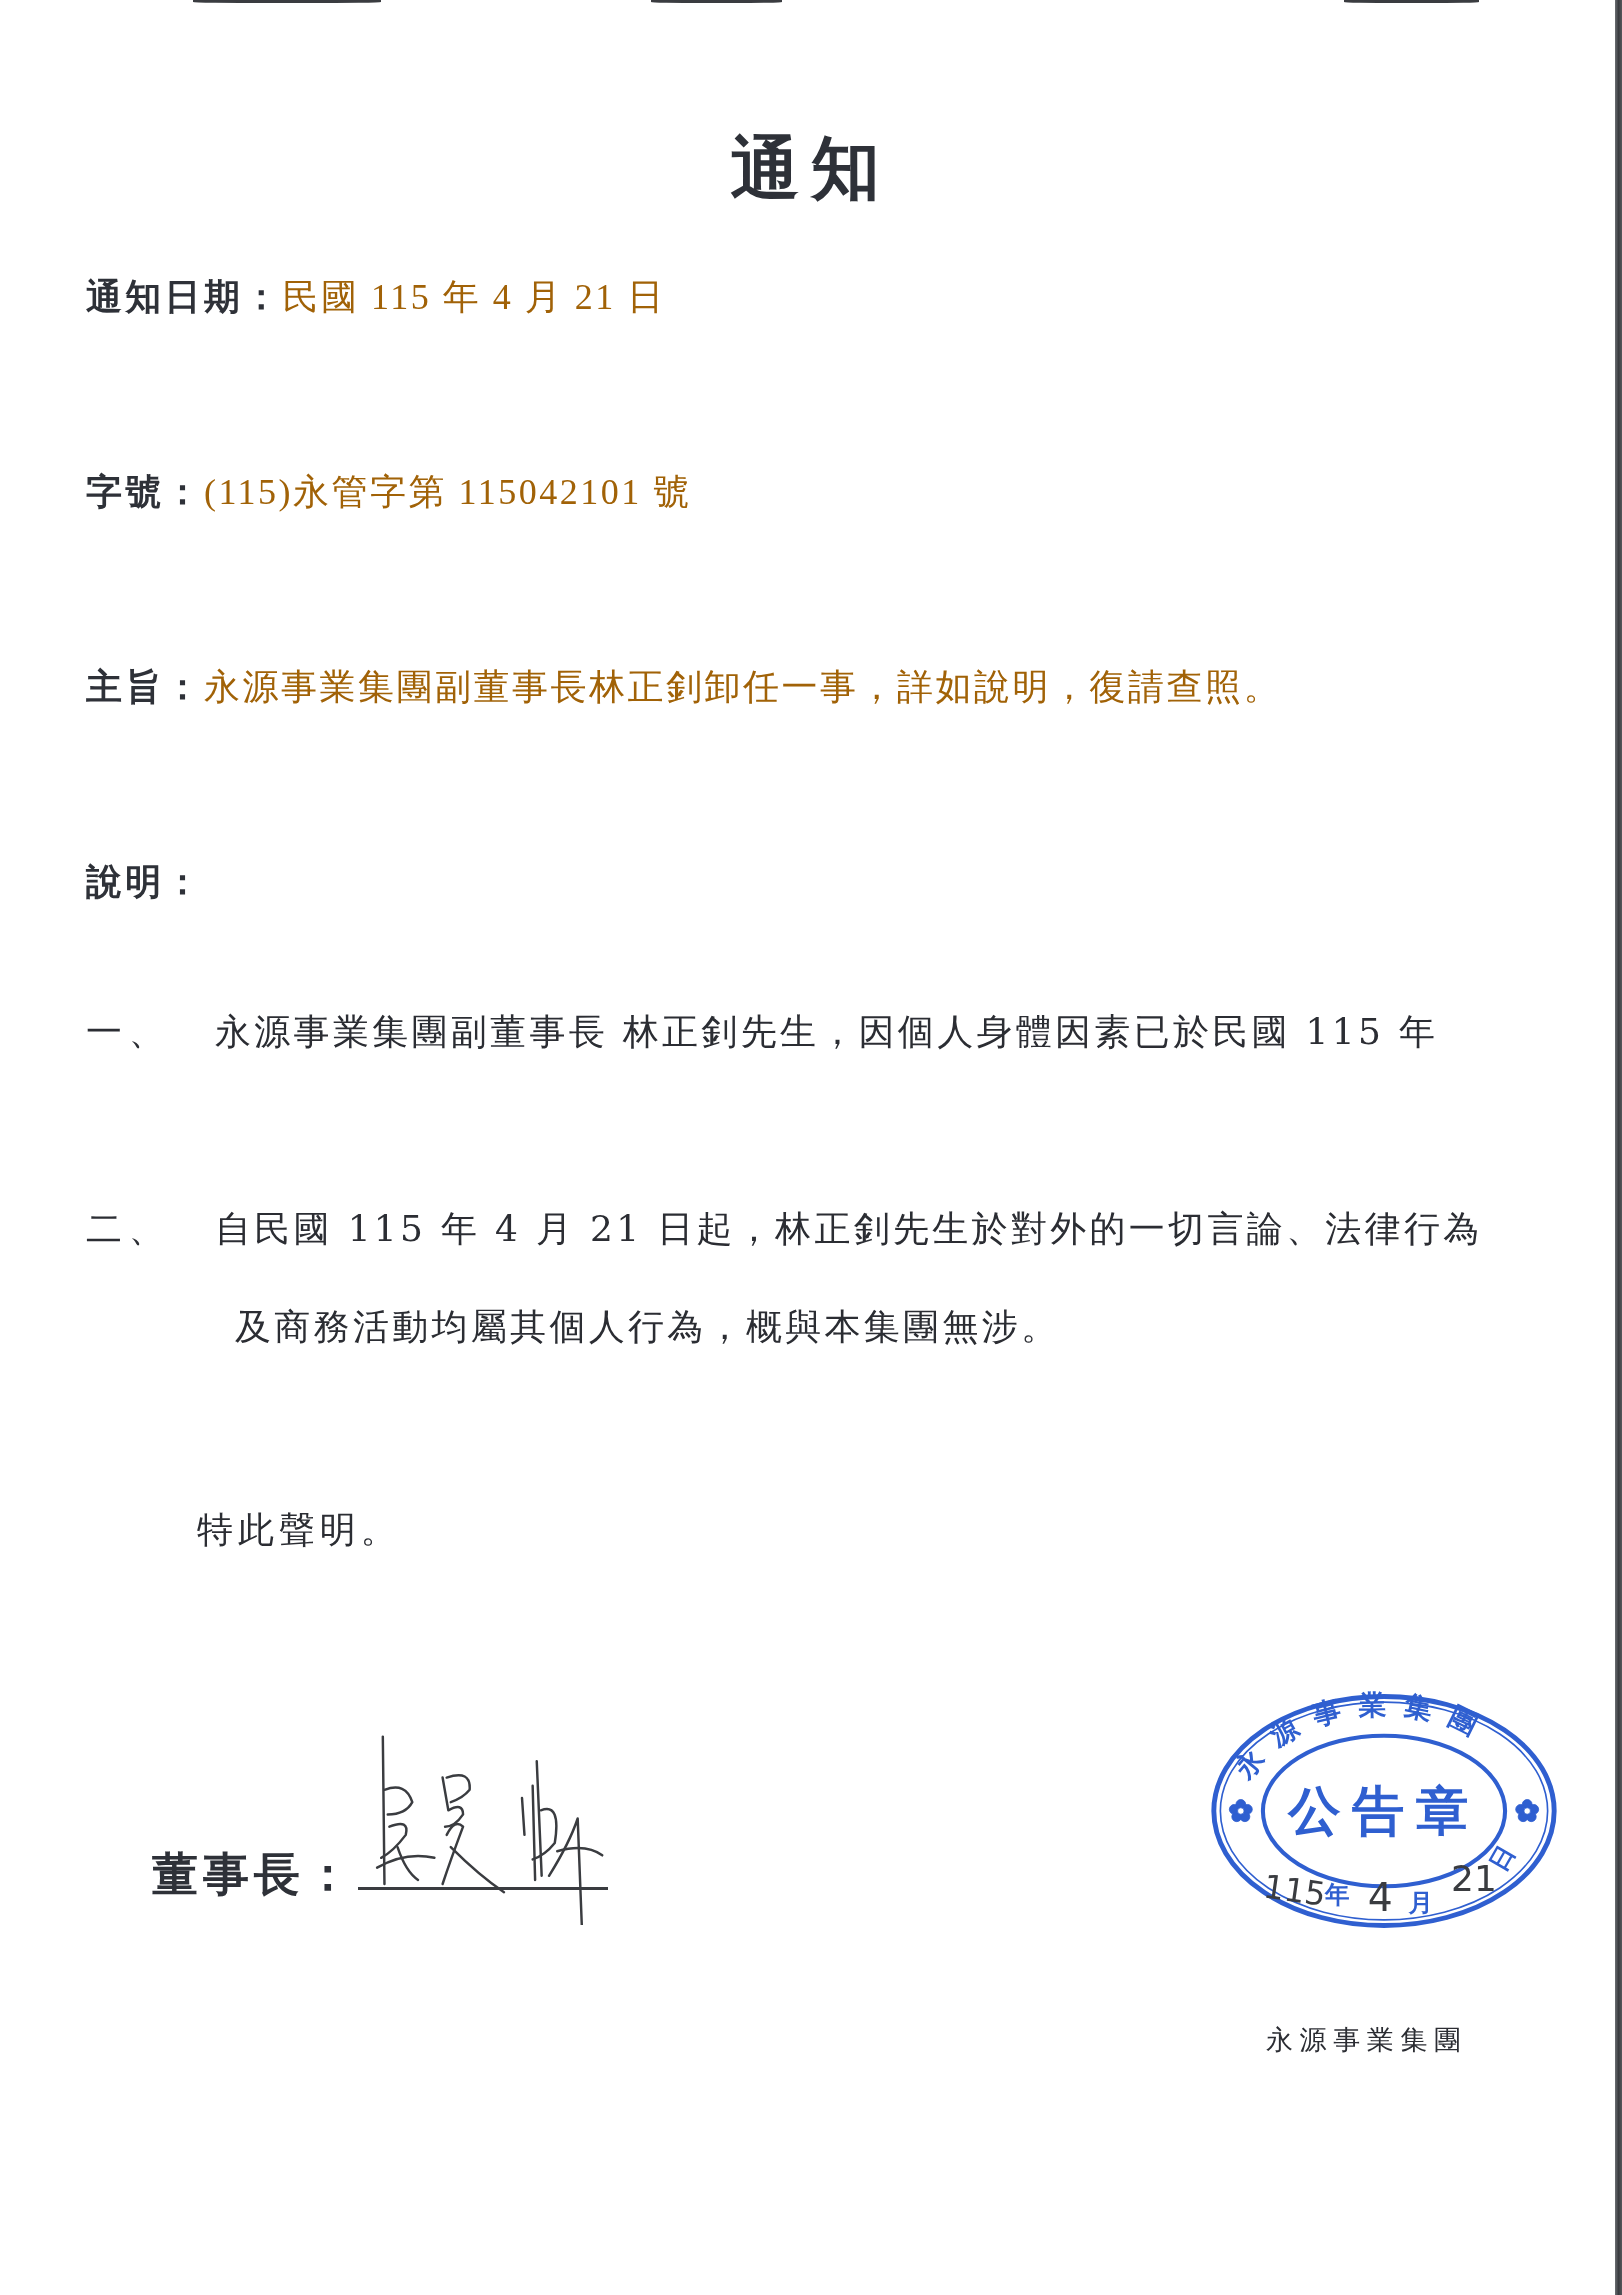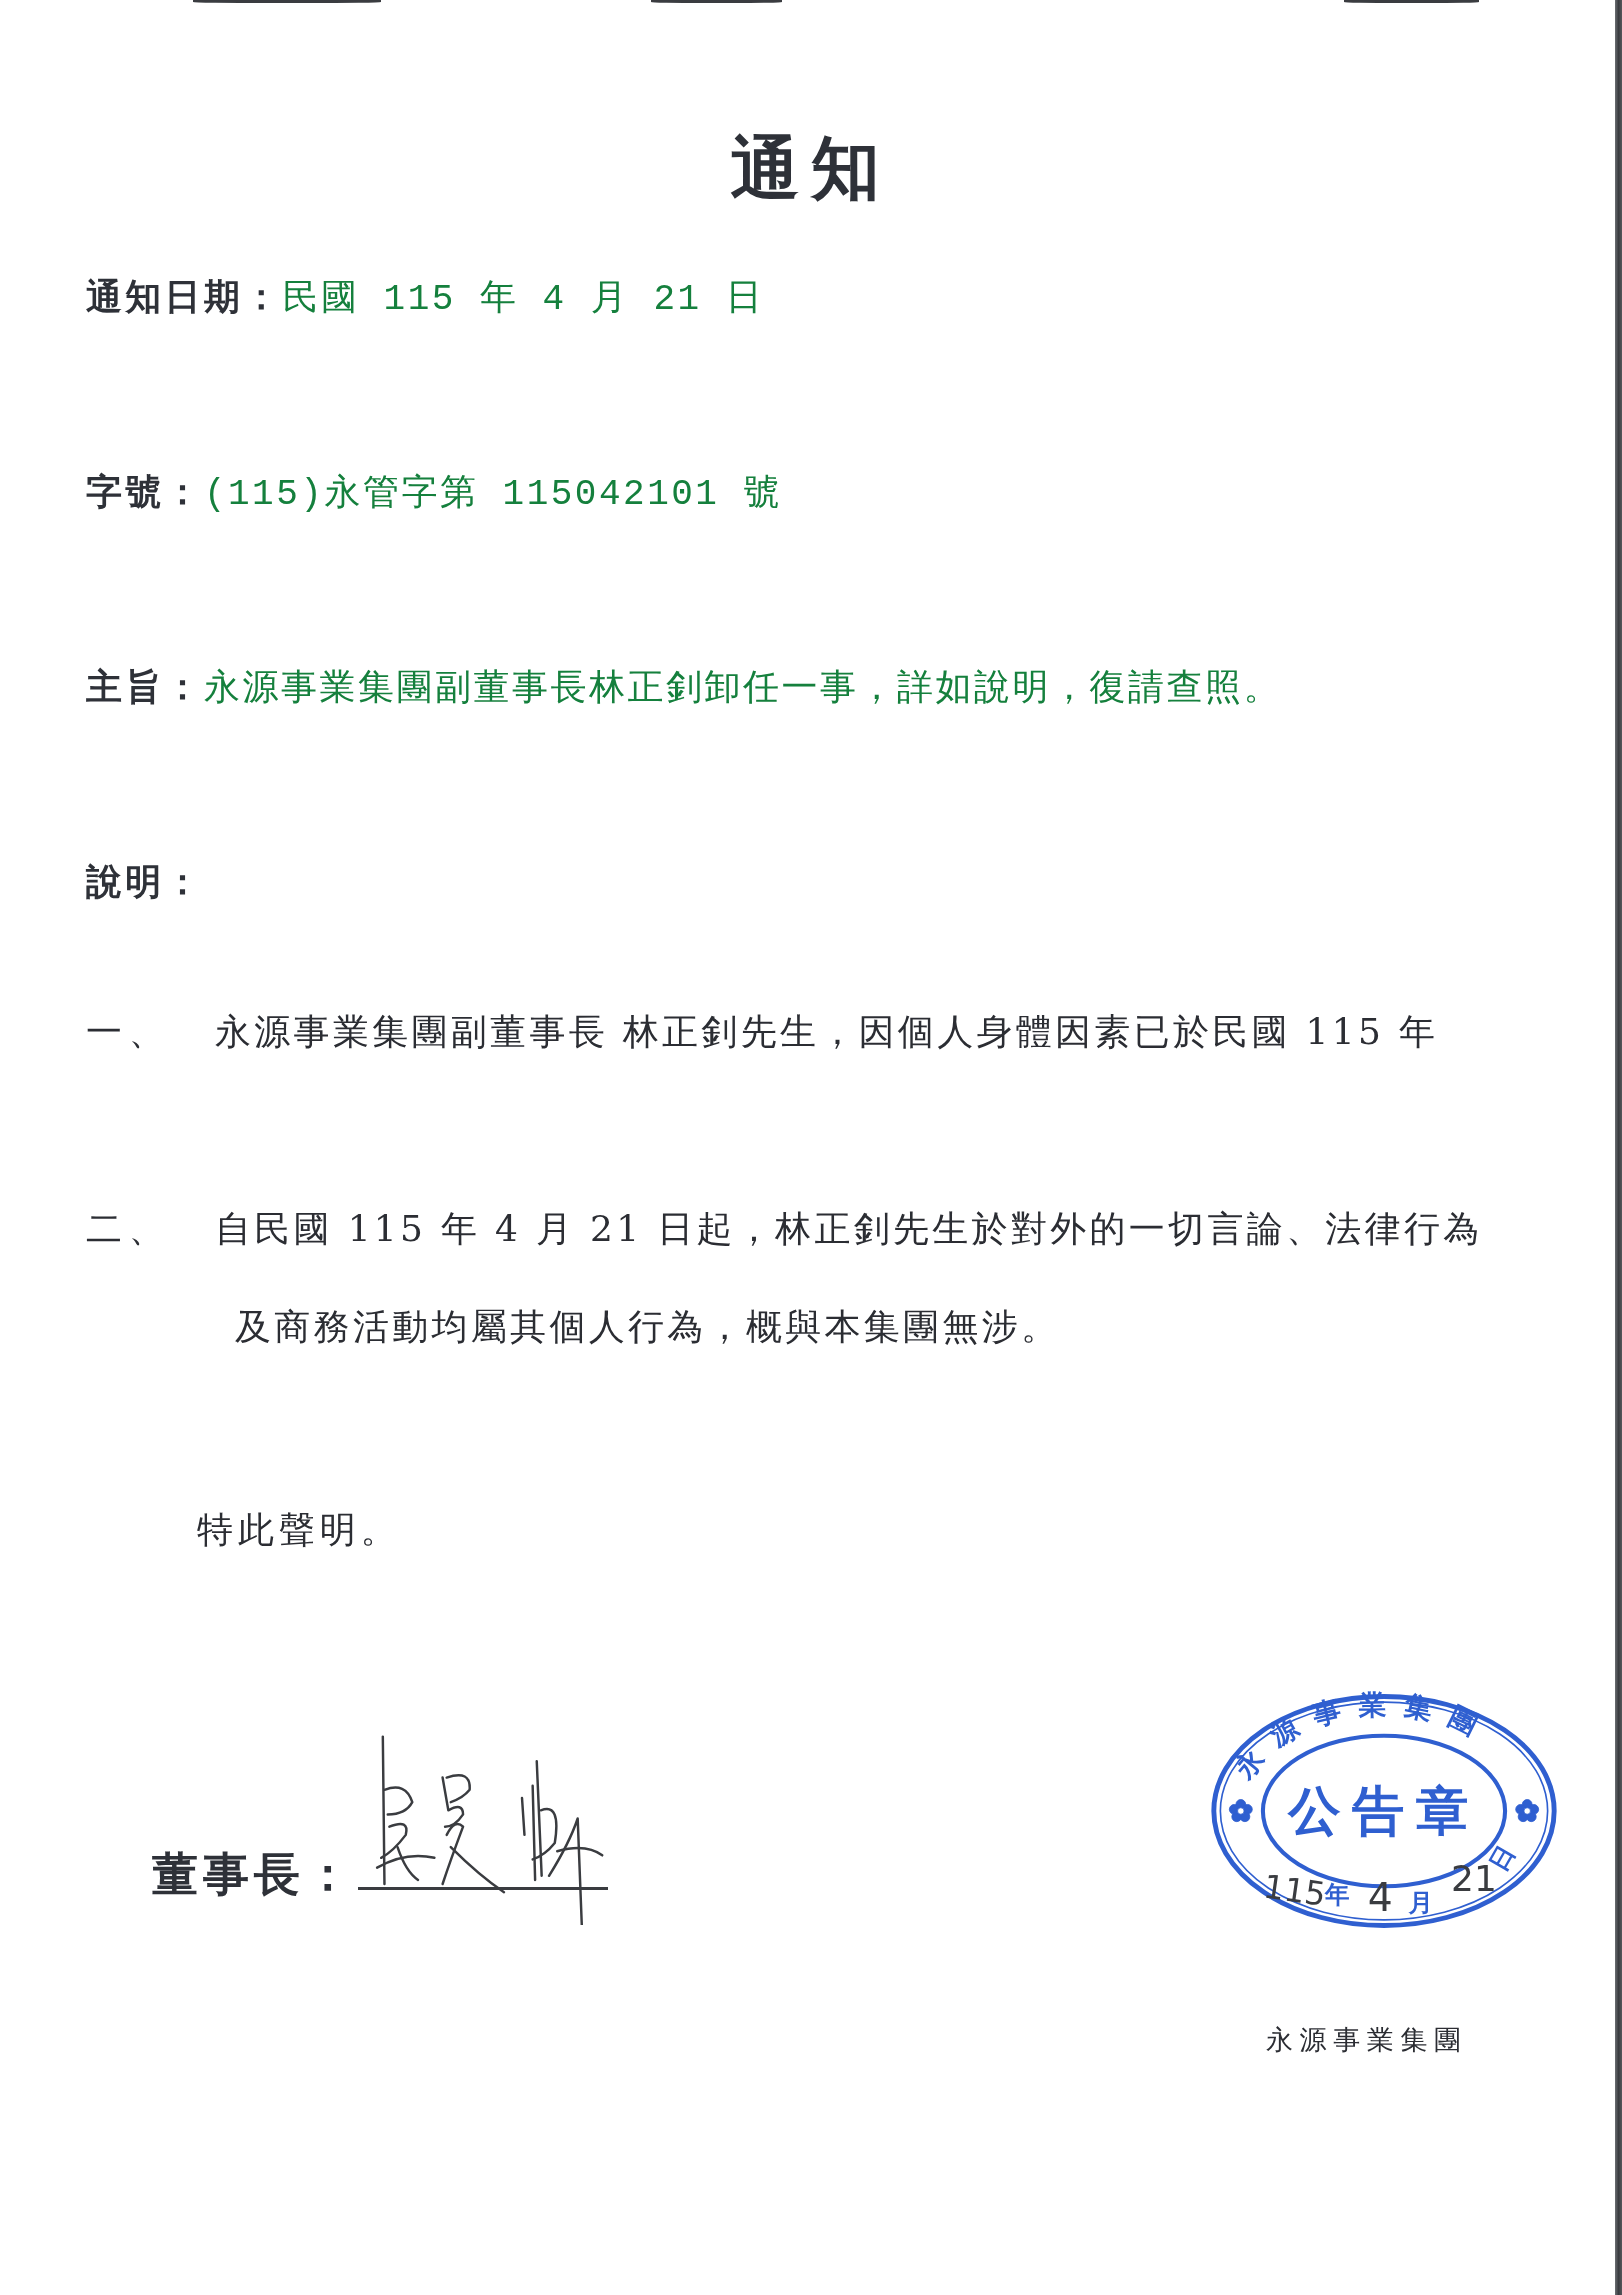--- a/index.html
+++ b/index.html
@@ -59,22 +59,22 @@
     white-space: nowrap;
     line-height: 1;
   }
   .field-label {
     font-family: Liberation Serif, serif;
     font-weight: bold;
     letter-spacing: 3.3px;
     color: #2e3138;
   }
   .field-value {
-    font-family: Liberation Mono, monospace;
-    color: #15803d;
+    font-family: Liberation Serif, serif;
+    color: #a16207;
     letter-spacing: 2.5px;
     margin-top: 41px;
   }
 
   .item {
     position: absolute;
     left: 86px;
     width: 1442px;
     font-size: 36px;
     line-height: 1;

